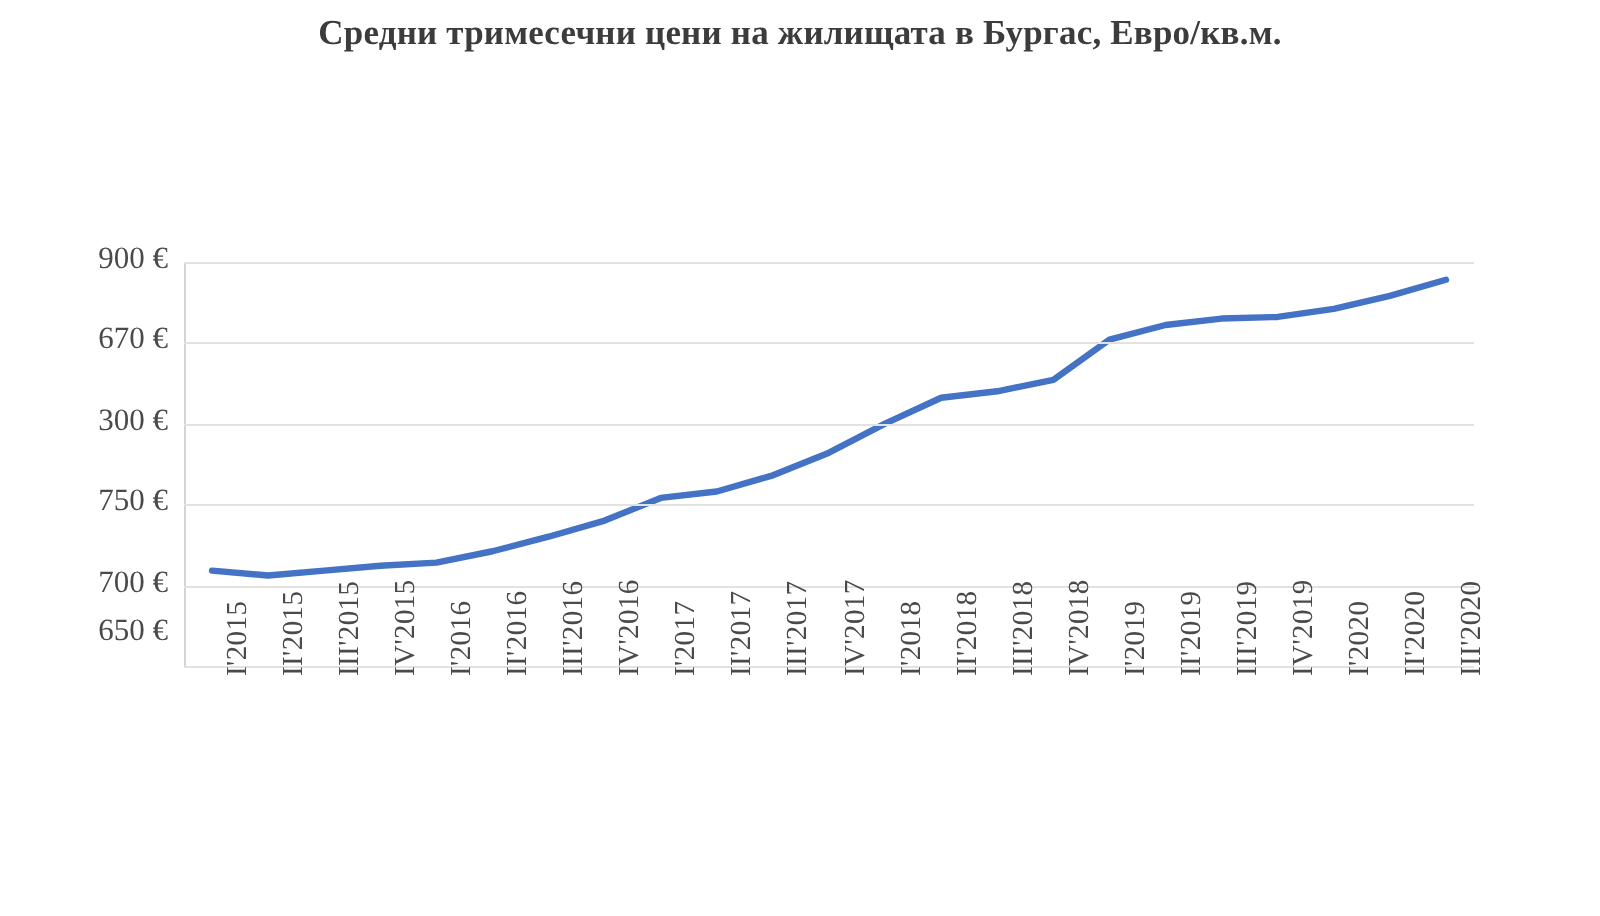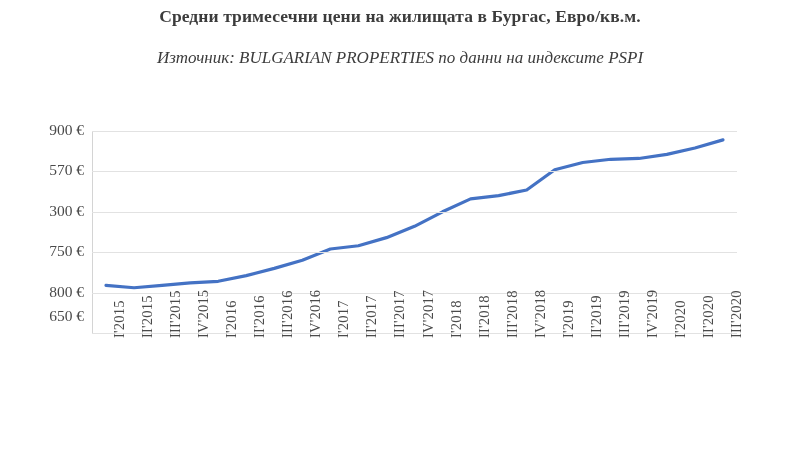--- a/index.html
+++ b/index.html
@@ -107,28 +107,27 @@
     transform-origin: left top;
     letter-spacing: 0.2px;
   }
 </style>
 </head>
 <body>
 
 <div id="chart-card">
 
   <div id="chart-title">Средни тримесечни цени на жилищата в Бургас, Евро/кв.м.</div>
-  <div id="chart-subtitle">Източник: BULGARIAN PROPERTIES по данни на индексите PSPI</div>
 
   <div id="y-labels">
       <div class="ytick-label" style="top: 176px;">650 €</div>
-      <div class="ytick-label" style="top: 151.6px;">800 €</div>
+      <div class="ytick-label" style="top: 151.6px;">700 €</div>
       <div class="ytick-label" style="top: 111.2px;">750 €</div>
       <div class="ytick-label" style="top: 70.8px;">300 €</div>
-      <div class="ytick-label" style="top: 30.4px;">570 €</div>
+      <div class="ytick-label" style="top: 30.4px;">670 €</div>
       <div class="ytick-label" style="top: -10px;">900 €</div>
     </div>
 
   <div id="plot-area">
     <div class="axis-line-left"></div>
     <svg id="series-svg" viewBox="0 0 645 202" preserveAspectRatio="none">
       <polyline id="series-path" fill="none" stroke="#4472c4" stroke-width="3.2" stroke-linejoin="round" stroke-linecap="round" points="14.02,154.33 42.07,156.75 70.11,154.33 98.15,151.90 126.20,150.29 154.24,144.63 182.28,137.36 210.33,129.28 238.37,117.97 266.41,114.74 294.46,106.66 322.50,95.34 350.54,80.80 378.59,67.87 406.63,64.64 434.67,58.98 462.72,38.78 490.76,31.51 518.80,28.28 546.85,27.47 574.89,23.43 602.93,16.97 630.98,8.89"></polyline>
     </svg>
   <div class="gridline" style="top: 202px;"></div>
       <div class="gridline" style="top: 161.6px;"></div>

